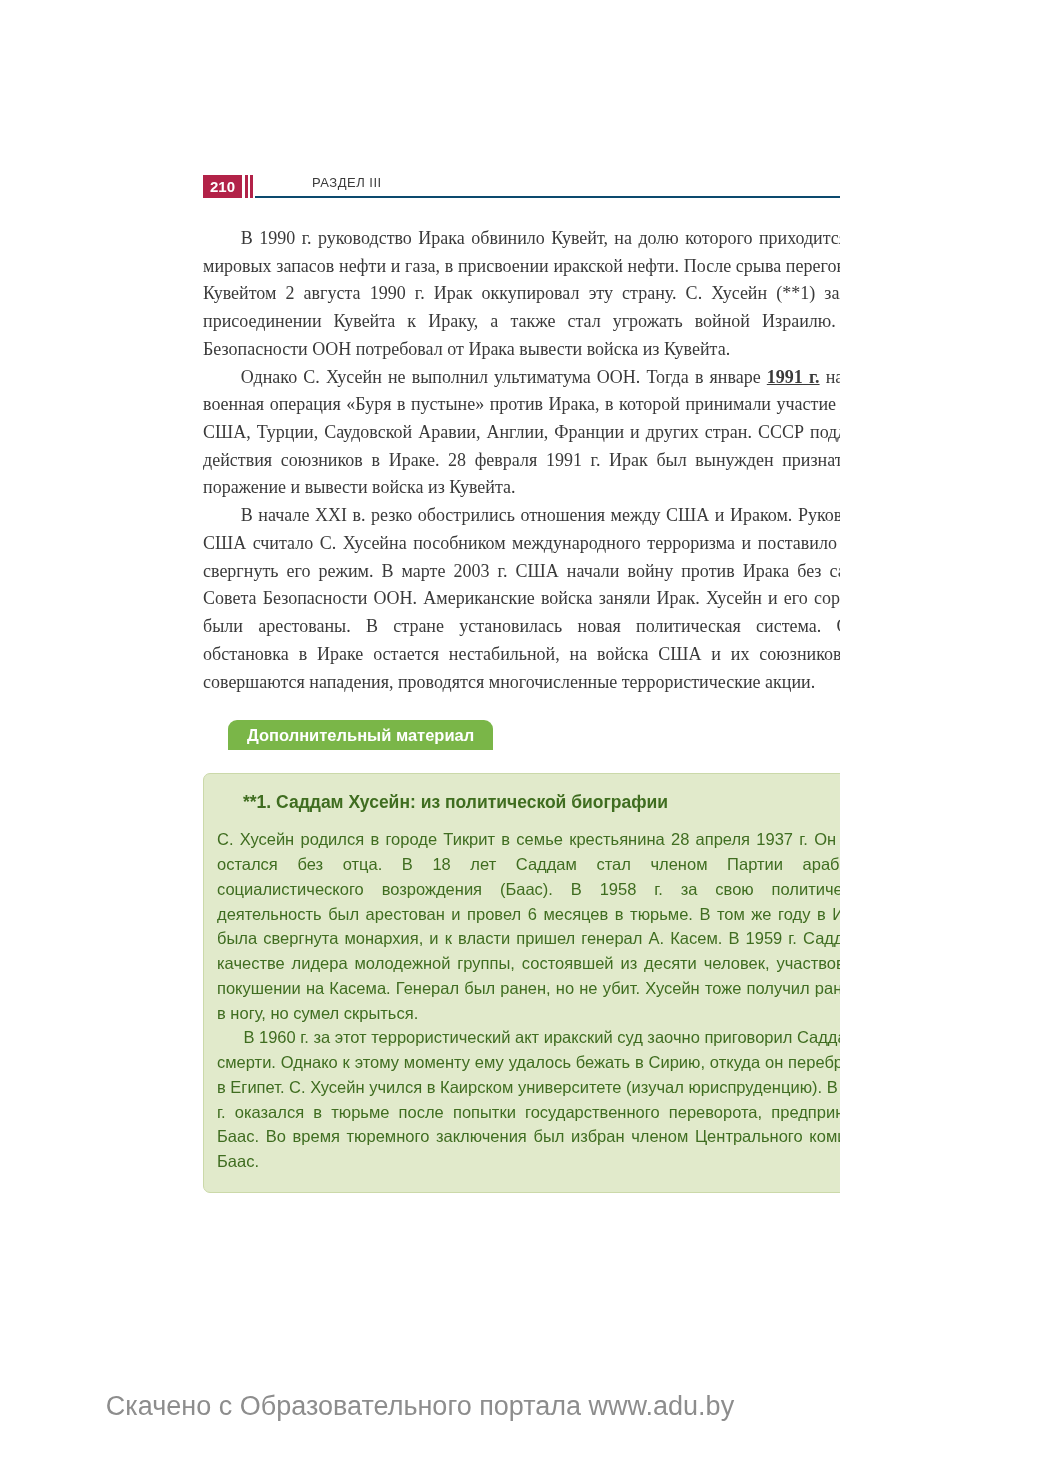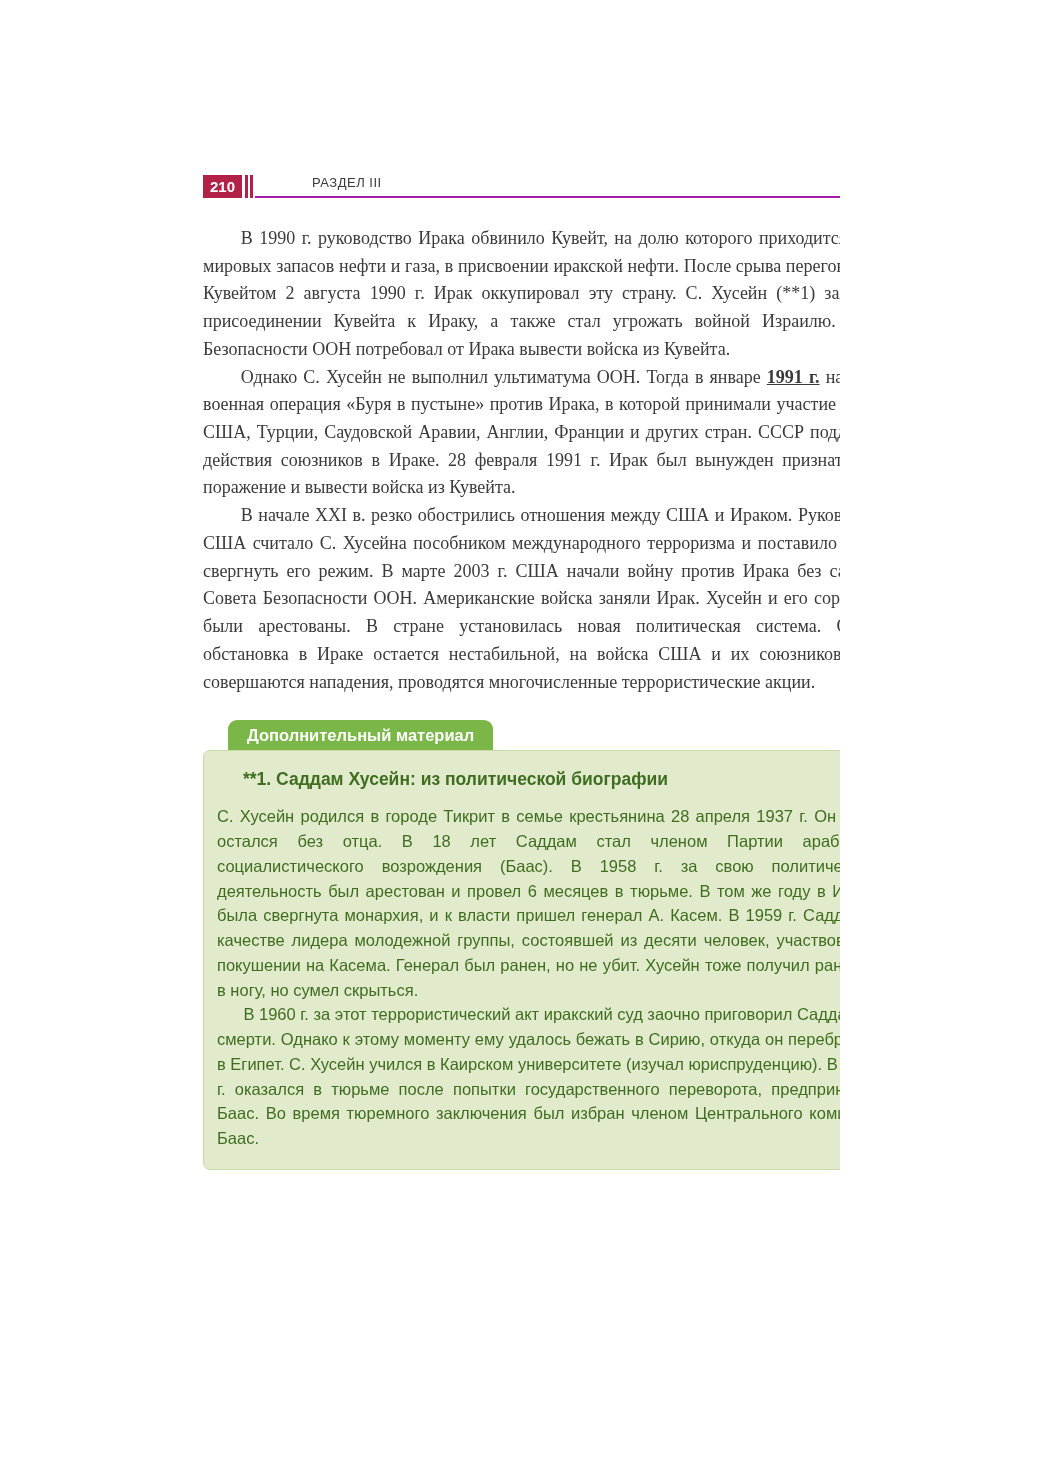--- a/index.html
+++ b/index.html
@@ -49,21 +49,21 @@
     margin-left: 3px;
   }
   .red-bars i{
     display: block;
     width: 3px;
     background: var(--badge-red);
     margin-right: 2px;
   }
   .header-line{
     flex: 1;
-    border-bottom: 2px solid #a21caf;
+    border-bottom: 2px solid #0c4a6e;
     display: flex;
     align-items: flex-start;
     padding: 0 0 6px 57px;
   }
   .section-label{
     font-family: "Liberation Sans", sans-serif;
     font-size: 13px;
     letter-spacing: 0.5px;
     color: #3a3a3a;
   }
@@ -97,20 +97,21 @@
     background: var(--panel-bg);
     border: 1px solid var(--panel-border);
     border-radius: 7px;
     padding: 15px 13px 18px 13px;
     font-family: "Liberation Sans", sans-serif;
     color: var(--panel-text);
     font-size: 16.5px;
     line-height: 1.5;
     text-align: justify;
     hyphens: auto;
+    margin-top: 23px;
   }
   .supp-title{
     margin: 0 0 12px 0;
     padding-left: 26px;
     font-size: 17.5px;
     font-weight: bold;
     text-align: left;
   }
   .supp-paragraphs p{ margin: 0; }
   .supp-paragraphs p + p{ text-indent: 1.6em; }
@@ -156,13 +157,16 @@
     <section class="supp-panel">
       <h3 class="supp-title">**1. Саддам Хусейн: из политической биографии</h3>
       <div class="supp-paragraphs">
           <p>С. Хусейн родился в городе Тикрит в семье крестьянина 28 апреля 1937 г. Он рано остался без отца. В 18 лет Саддам стал членом Партии арабского социалистического возрождения (Баас). В 1958 г. за свою политическую деятельность был арестован и провел 6 месяцев в тюрьме. В том же году в Ираке была свергнута монархия, и к власти пришел генерал А. Касем. В 1959 г. Саддам в качестве лидера молодежной группы, состоявшей из десяти человек, участвовал в покушении на Касема. Генерал был ранен, но не убит. Хусейн тоже получил ранение в ногу, но сумел скрыться.</p>
           <p>В 1960 г. за этот террористический акт иракский суд заочно приговорил Саддама к смерти. Однако к этому моменту ему удалось бежать в Сирию, откуда он перебрался в Египет. С. Хусейн учился в Каирском университете (изучал юриспруденцию). В 1963 г. оказался в тюрьме после попытки государственного переворота, предпринятой Баас. Во время тюремного заключения был избран членом Центрального комитета Баас.</p>
         </div>
     </section>
 
   </div>
 
+  <div class="footer">
+    <span>Скачено с Образовательного портала www.adu.by</span>
+  </div>
 </div>
 
 </body></html>

